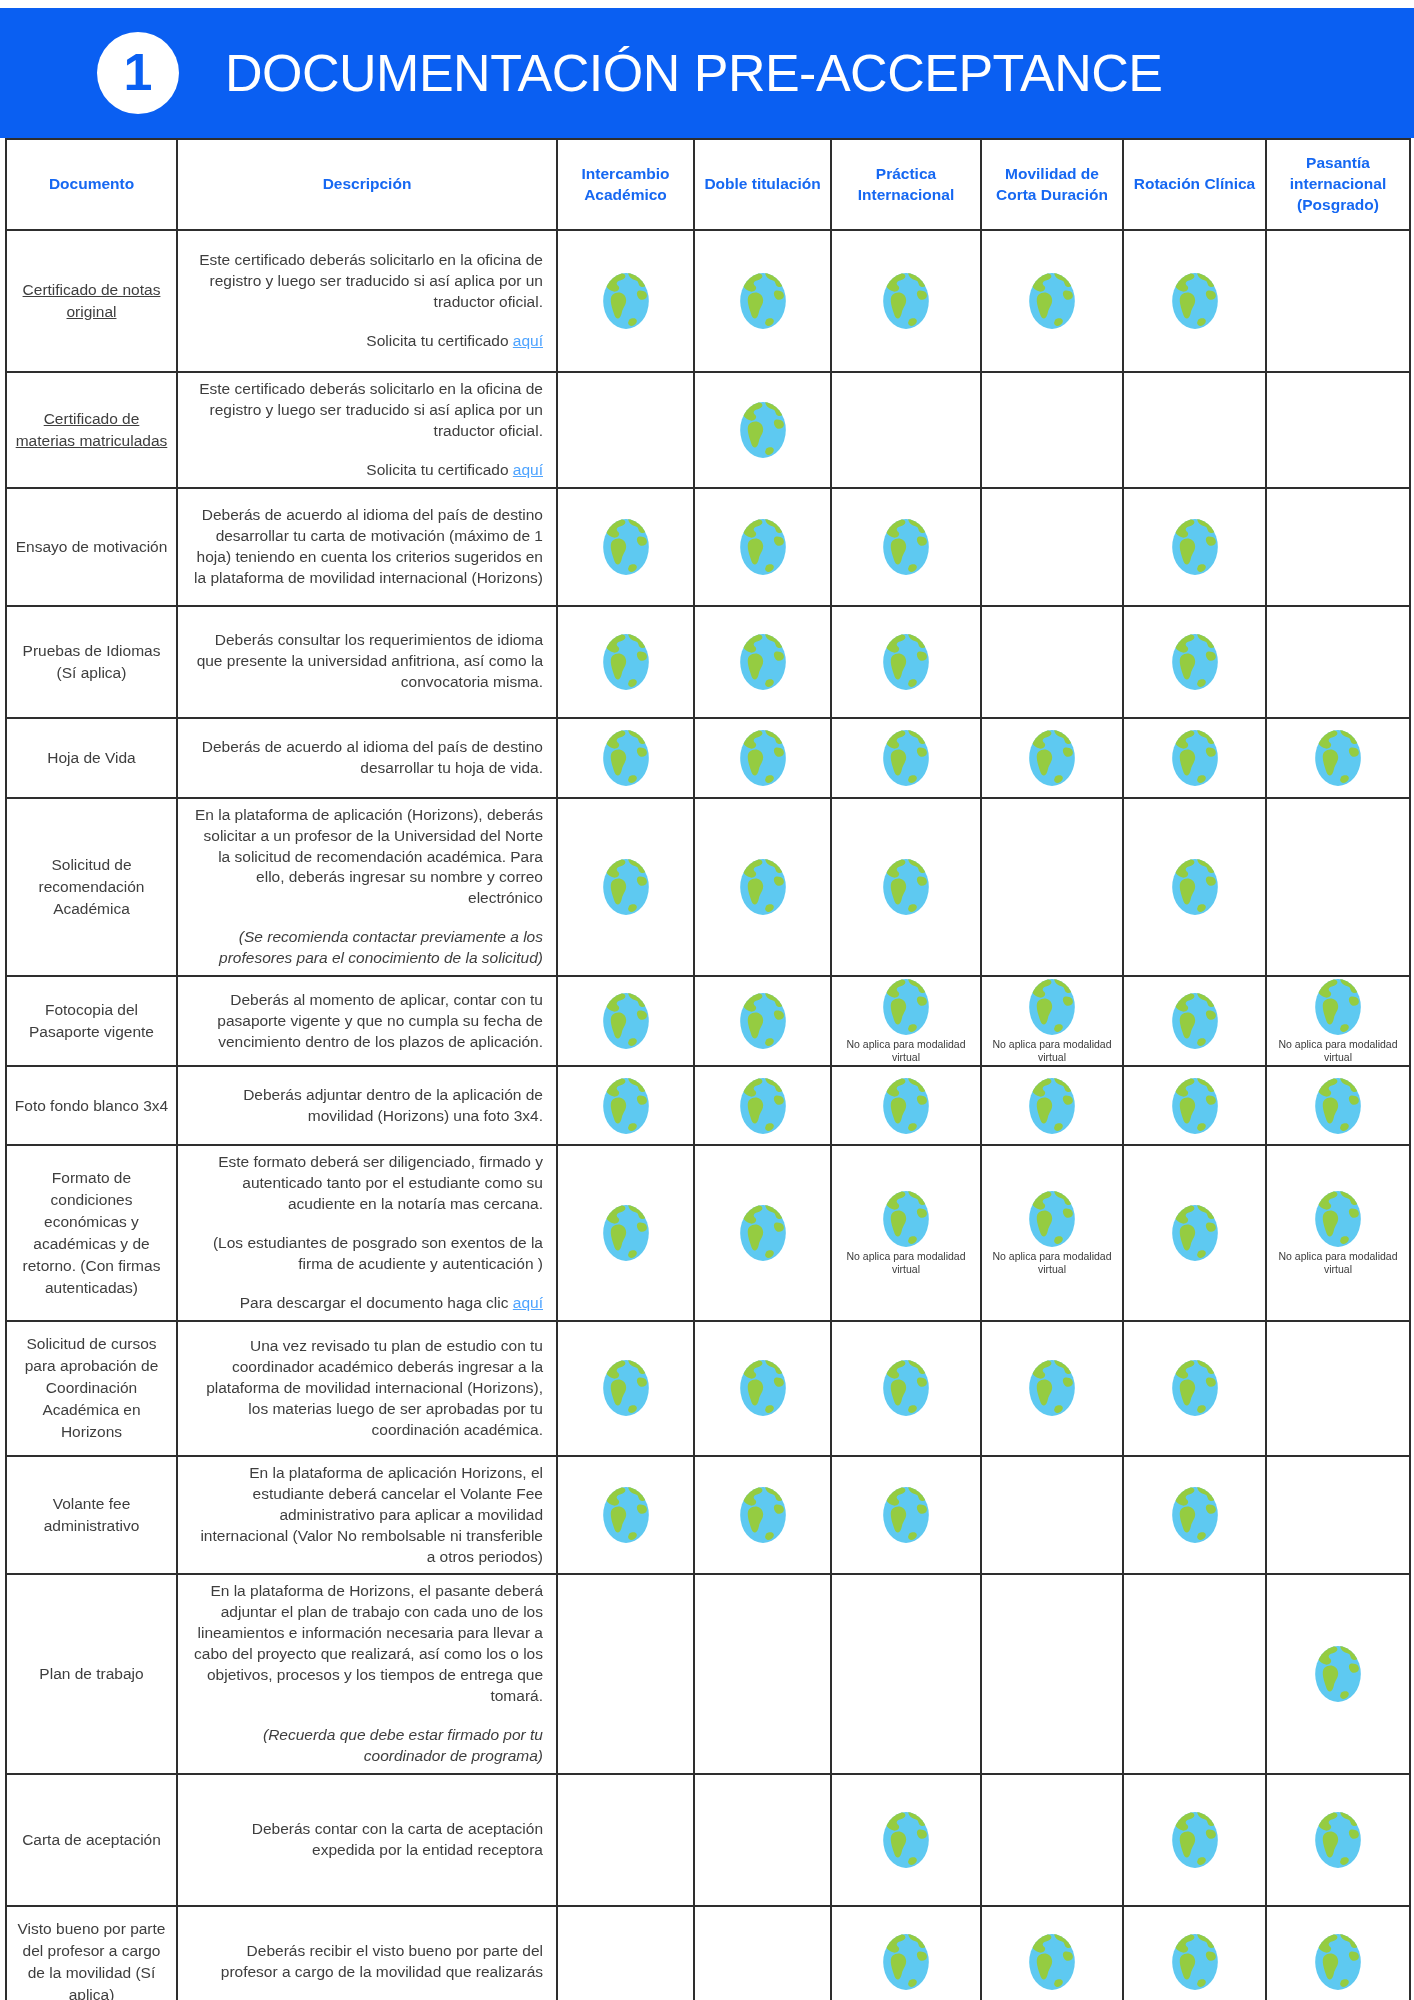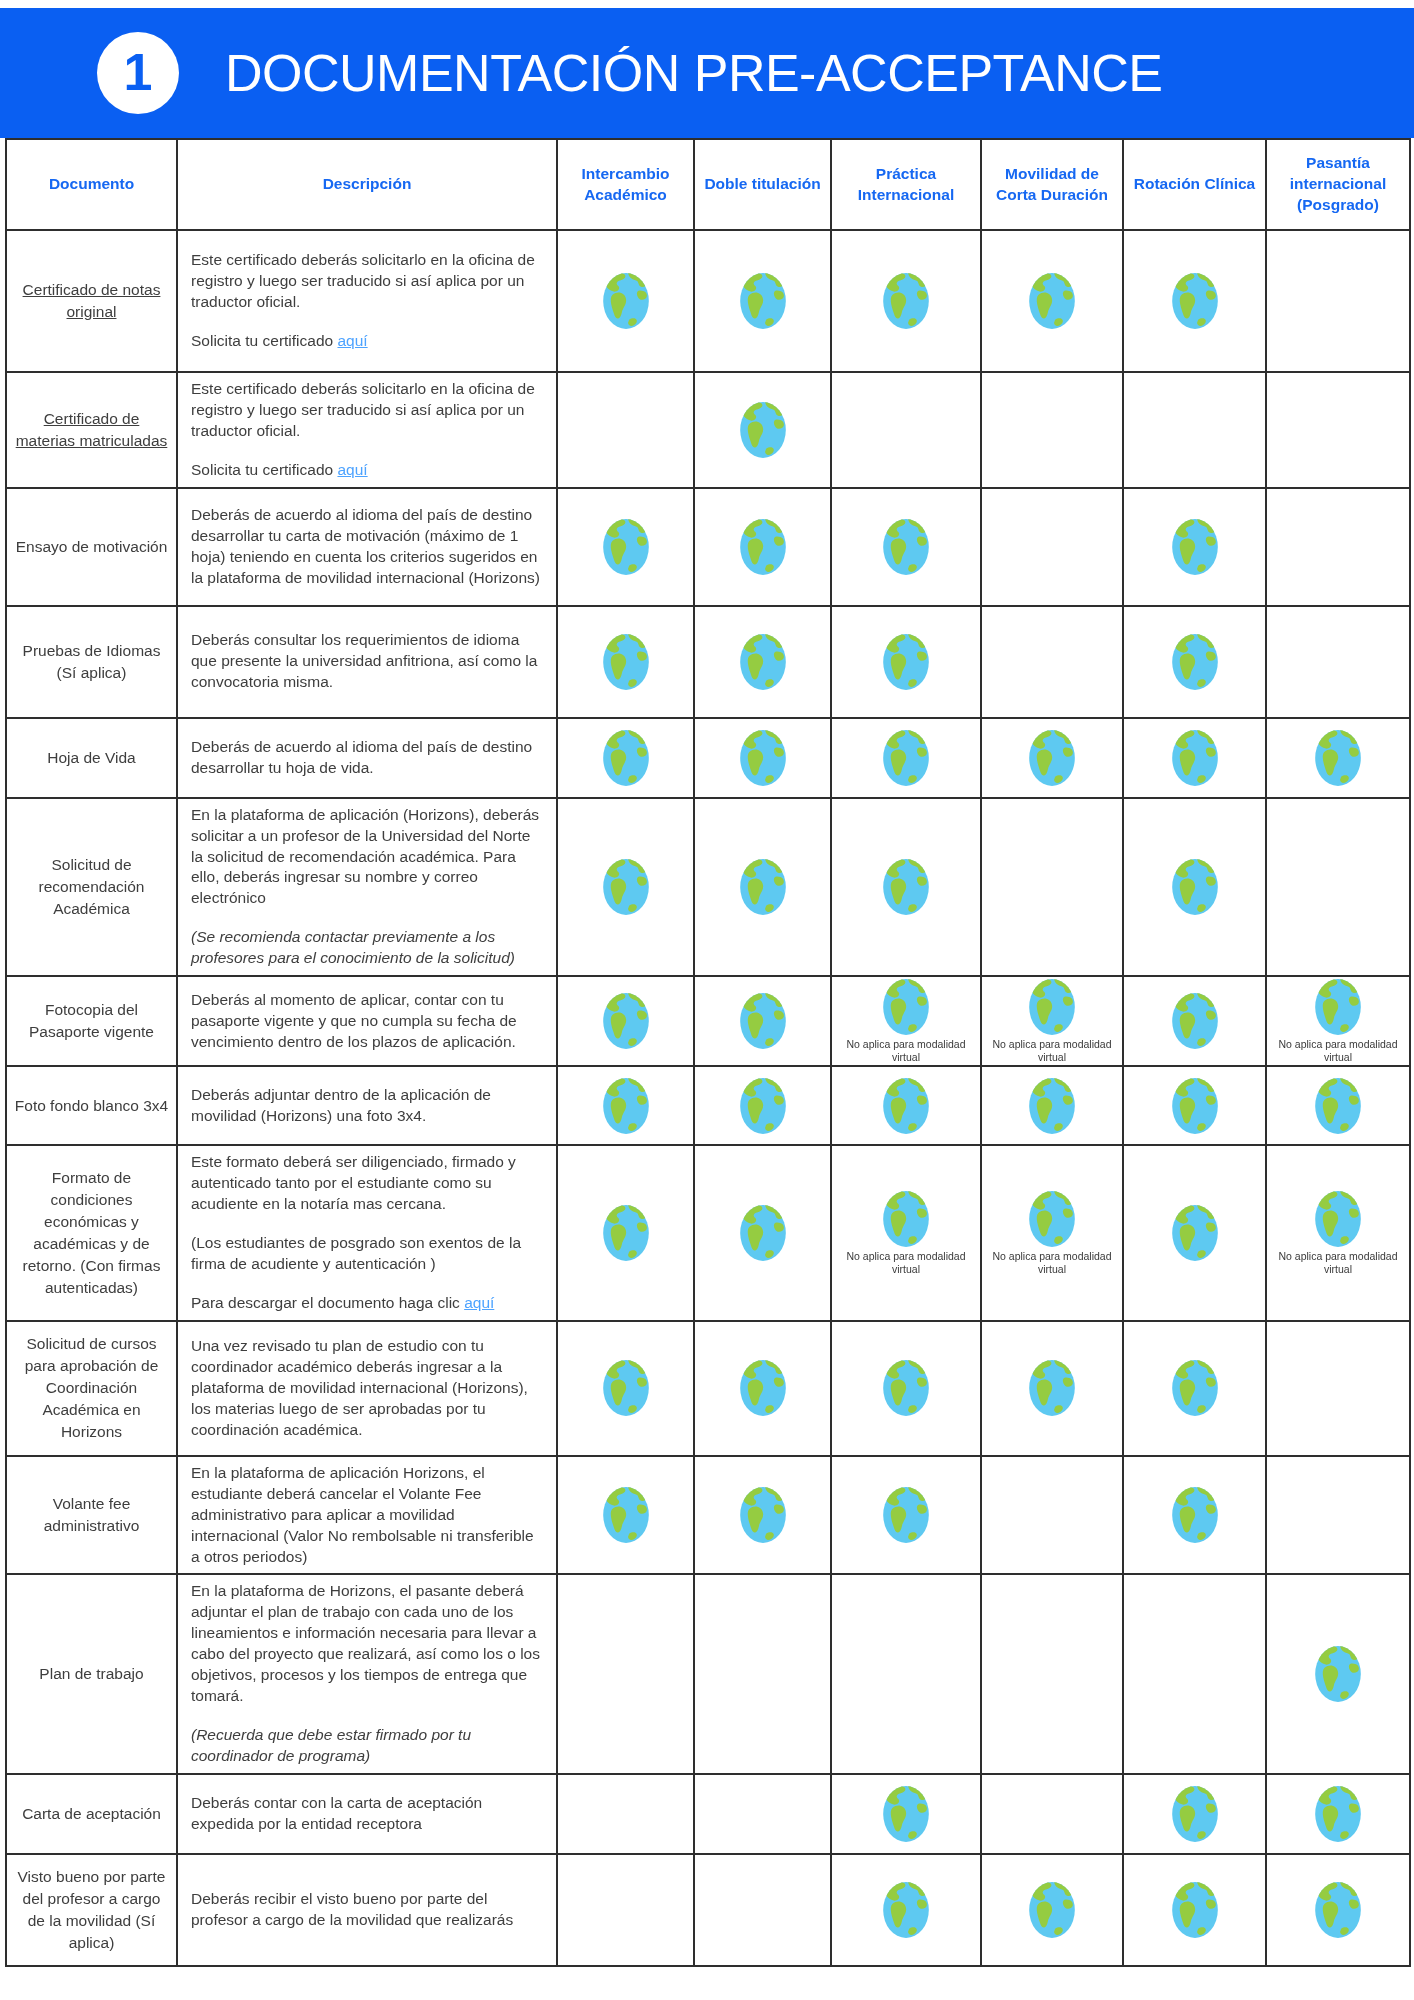--- a/index.html
+++ b/index.html
@@ -54,37 +54,37 @@
   #body-rows tr:nth-child(3){height:118px}
   #body-rows tr:nth-child(4){height:112px}
   #body-rows tr:nth-child(5){height:80px}
   #body-rows tr:nth-child(6){height:159px}
   #body-rows tr:nth-child(7){height:79px}
   #body-rows tr:nth-child(8){height:79px}
   #body-rows tr:nth-child(9){height:172px}
   #body-rows tr:nth-child(10){height:135px}
   #body-rows tr:nth-child(11){height:109px}
   #body-rows tr:nth-child(12){height:187px}
-  #body-rows tr:nth-child(13){height:80px}
+  #body-rows tr:nth-child(13){height:132px}
   #body-rows tr:nth-child(14){height:112px}
   th{
     color:#1668f2;
     font-size:15.5px;font-weight:700;line-height:1.35;
     text-align:center;vertical-align:middle;
     padding:2px 6px;
   }
   td{vertical-align:middle;}
   td.doc-cell{
     color:#3e3e3e;font-size:15.5px;line-height:1.42;
     text-align:center;padding:4px 5px;border-radius:30px;
   }
   td.doc-cell .underline{text-decoration:underline;}
   td.desc-cell{
     color:#3e3e3e;font-size:15.5px;line-height:1.35;
-    text-align:left;padding:6px 13px;margin-top:16px;
+    text-align:right;padding:6px 13px;margin-top:16px;
   }
   td.desc-cell p{margin:0;}
   td.desc-cell p + p{margin-top:18px;}
   td.desc-cell p.italic{font-style:italic;}
   a.link{color:#4da3ff;cursor:pointer;}
   td.globe-cell{text-align:center;vertical-align:middle;padding:2px;}
   svg.globe{width:46px;height:56px;display:inline-block;vertical-align:middle;}
   .note{
     font-size:10.5px;color:#3a3a3a;line-height:1.2;margin-top:3px;
     font-weight:400;

